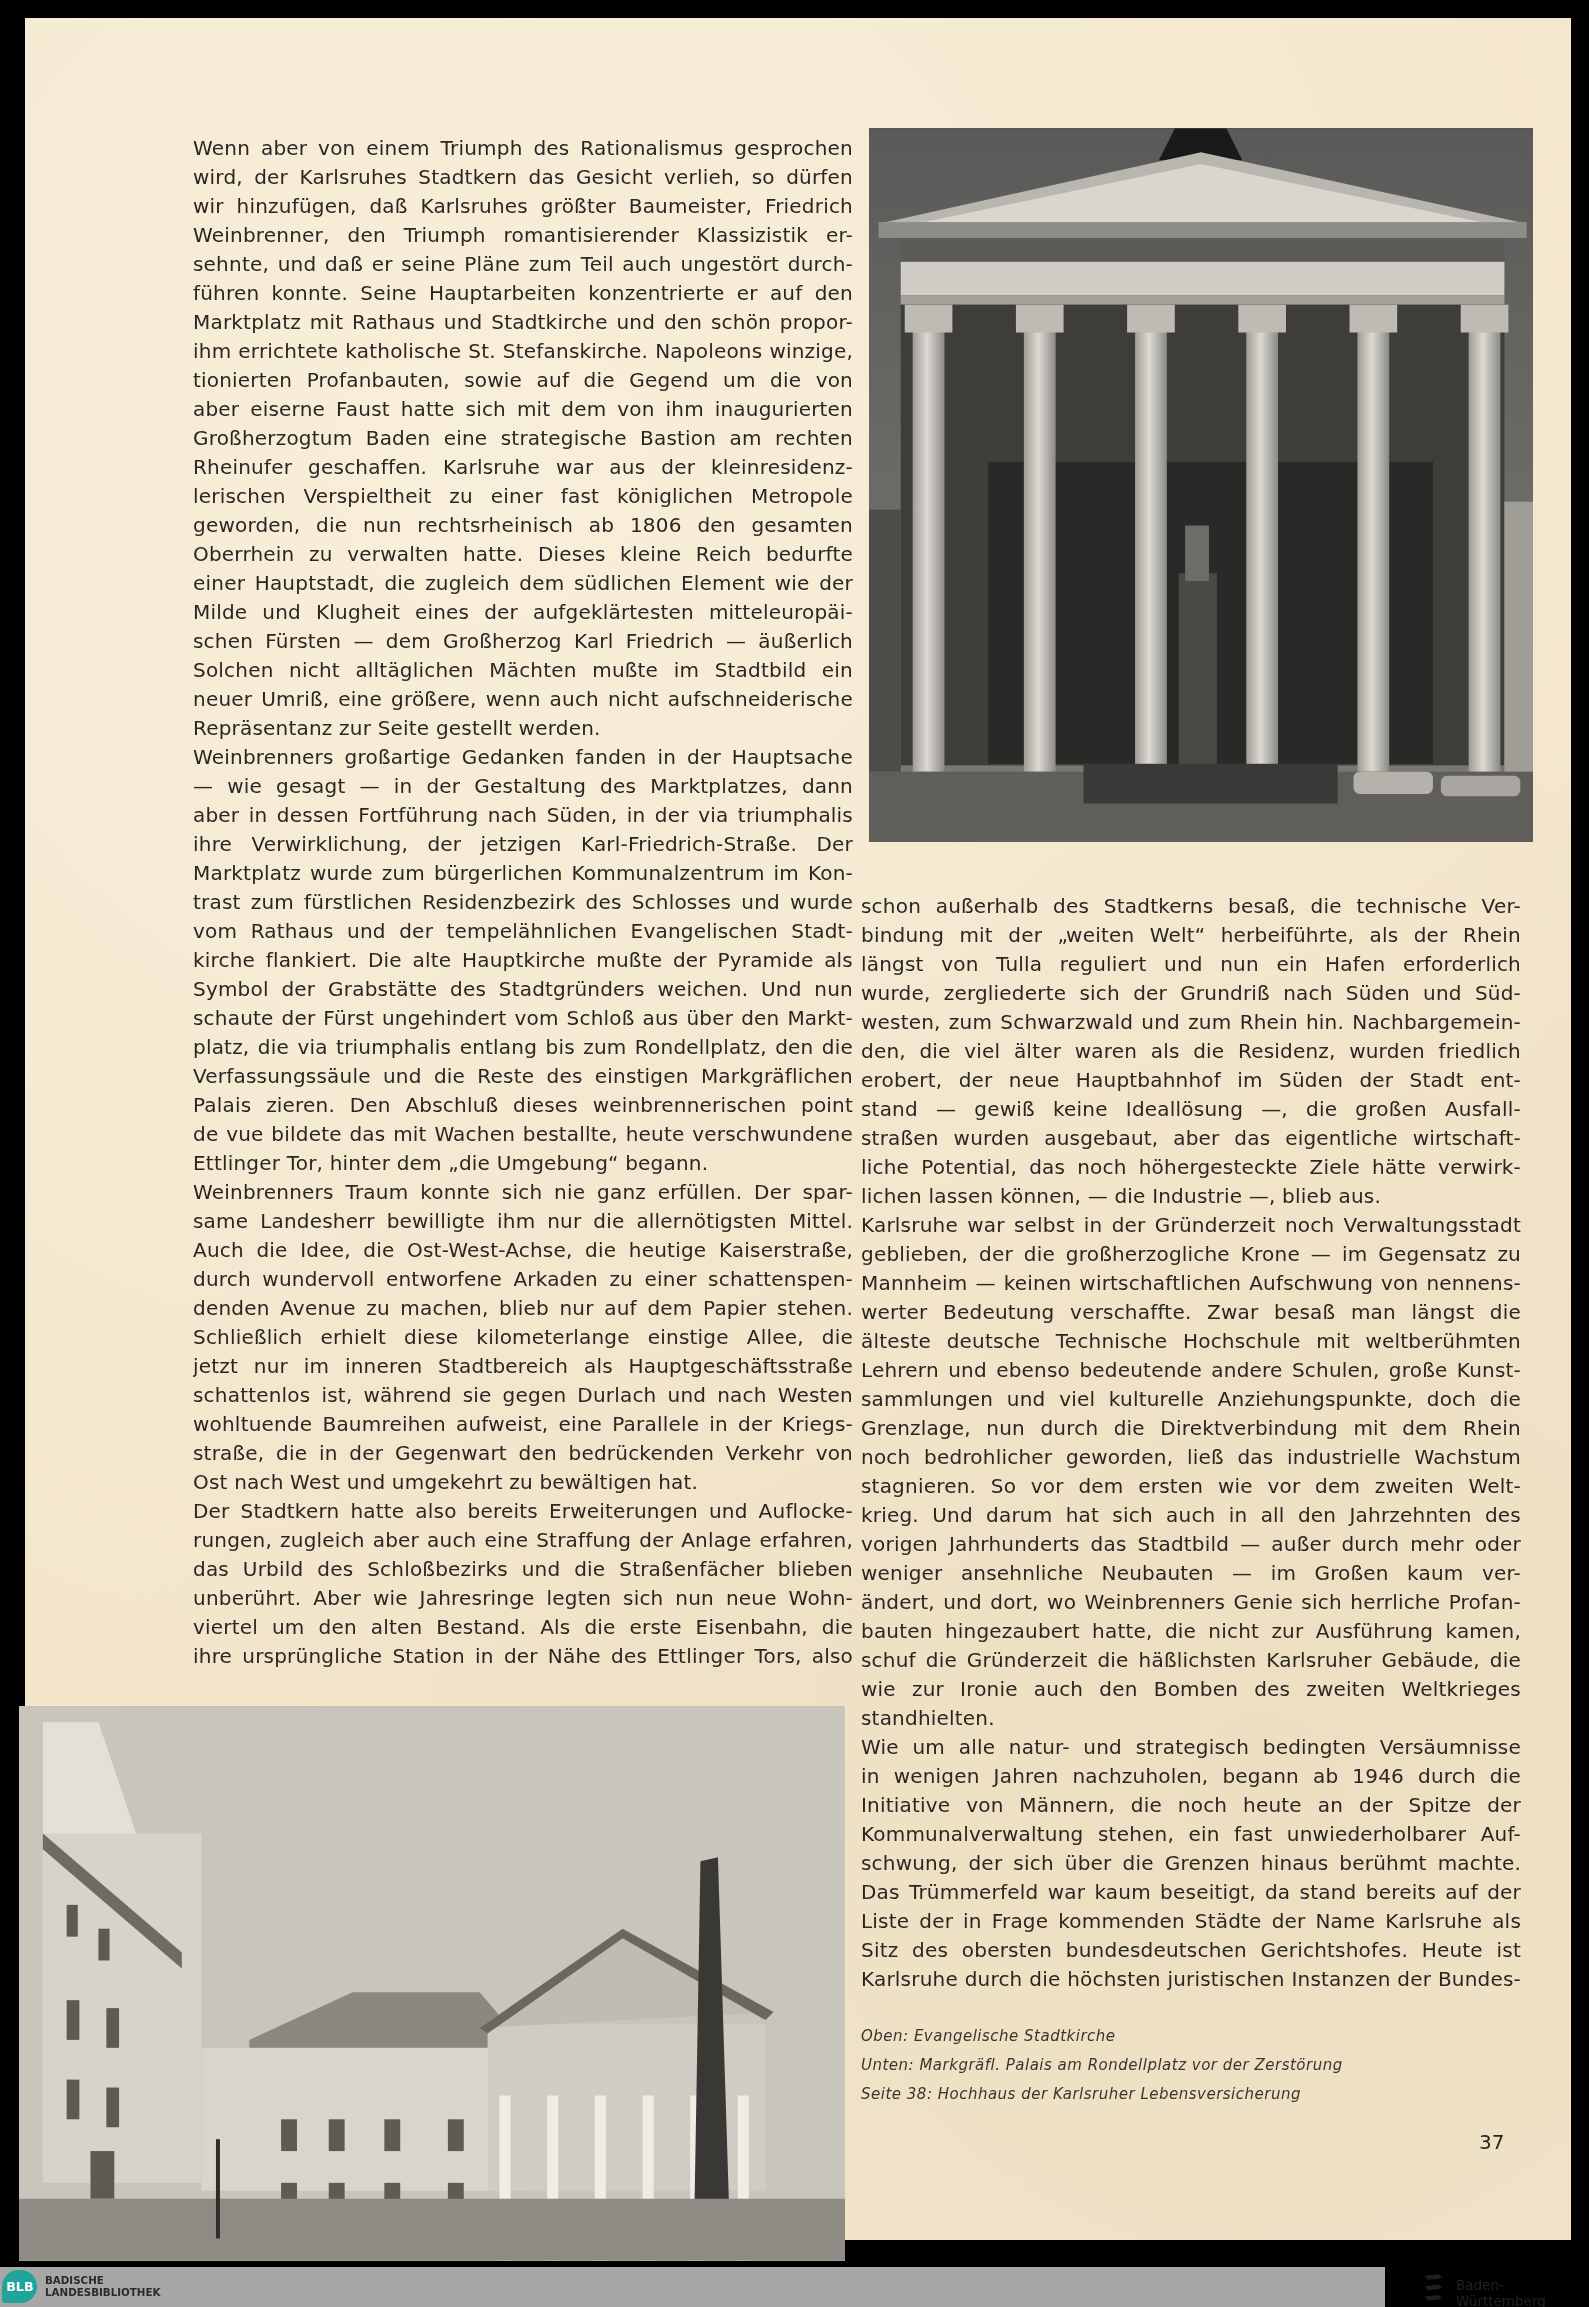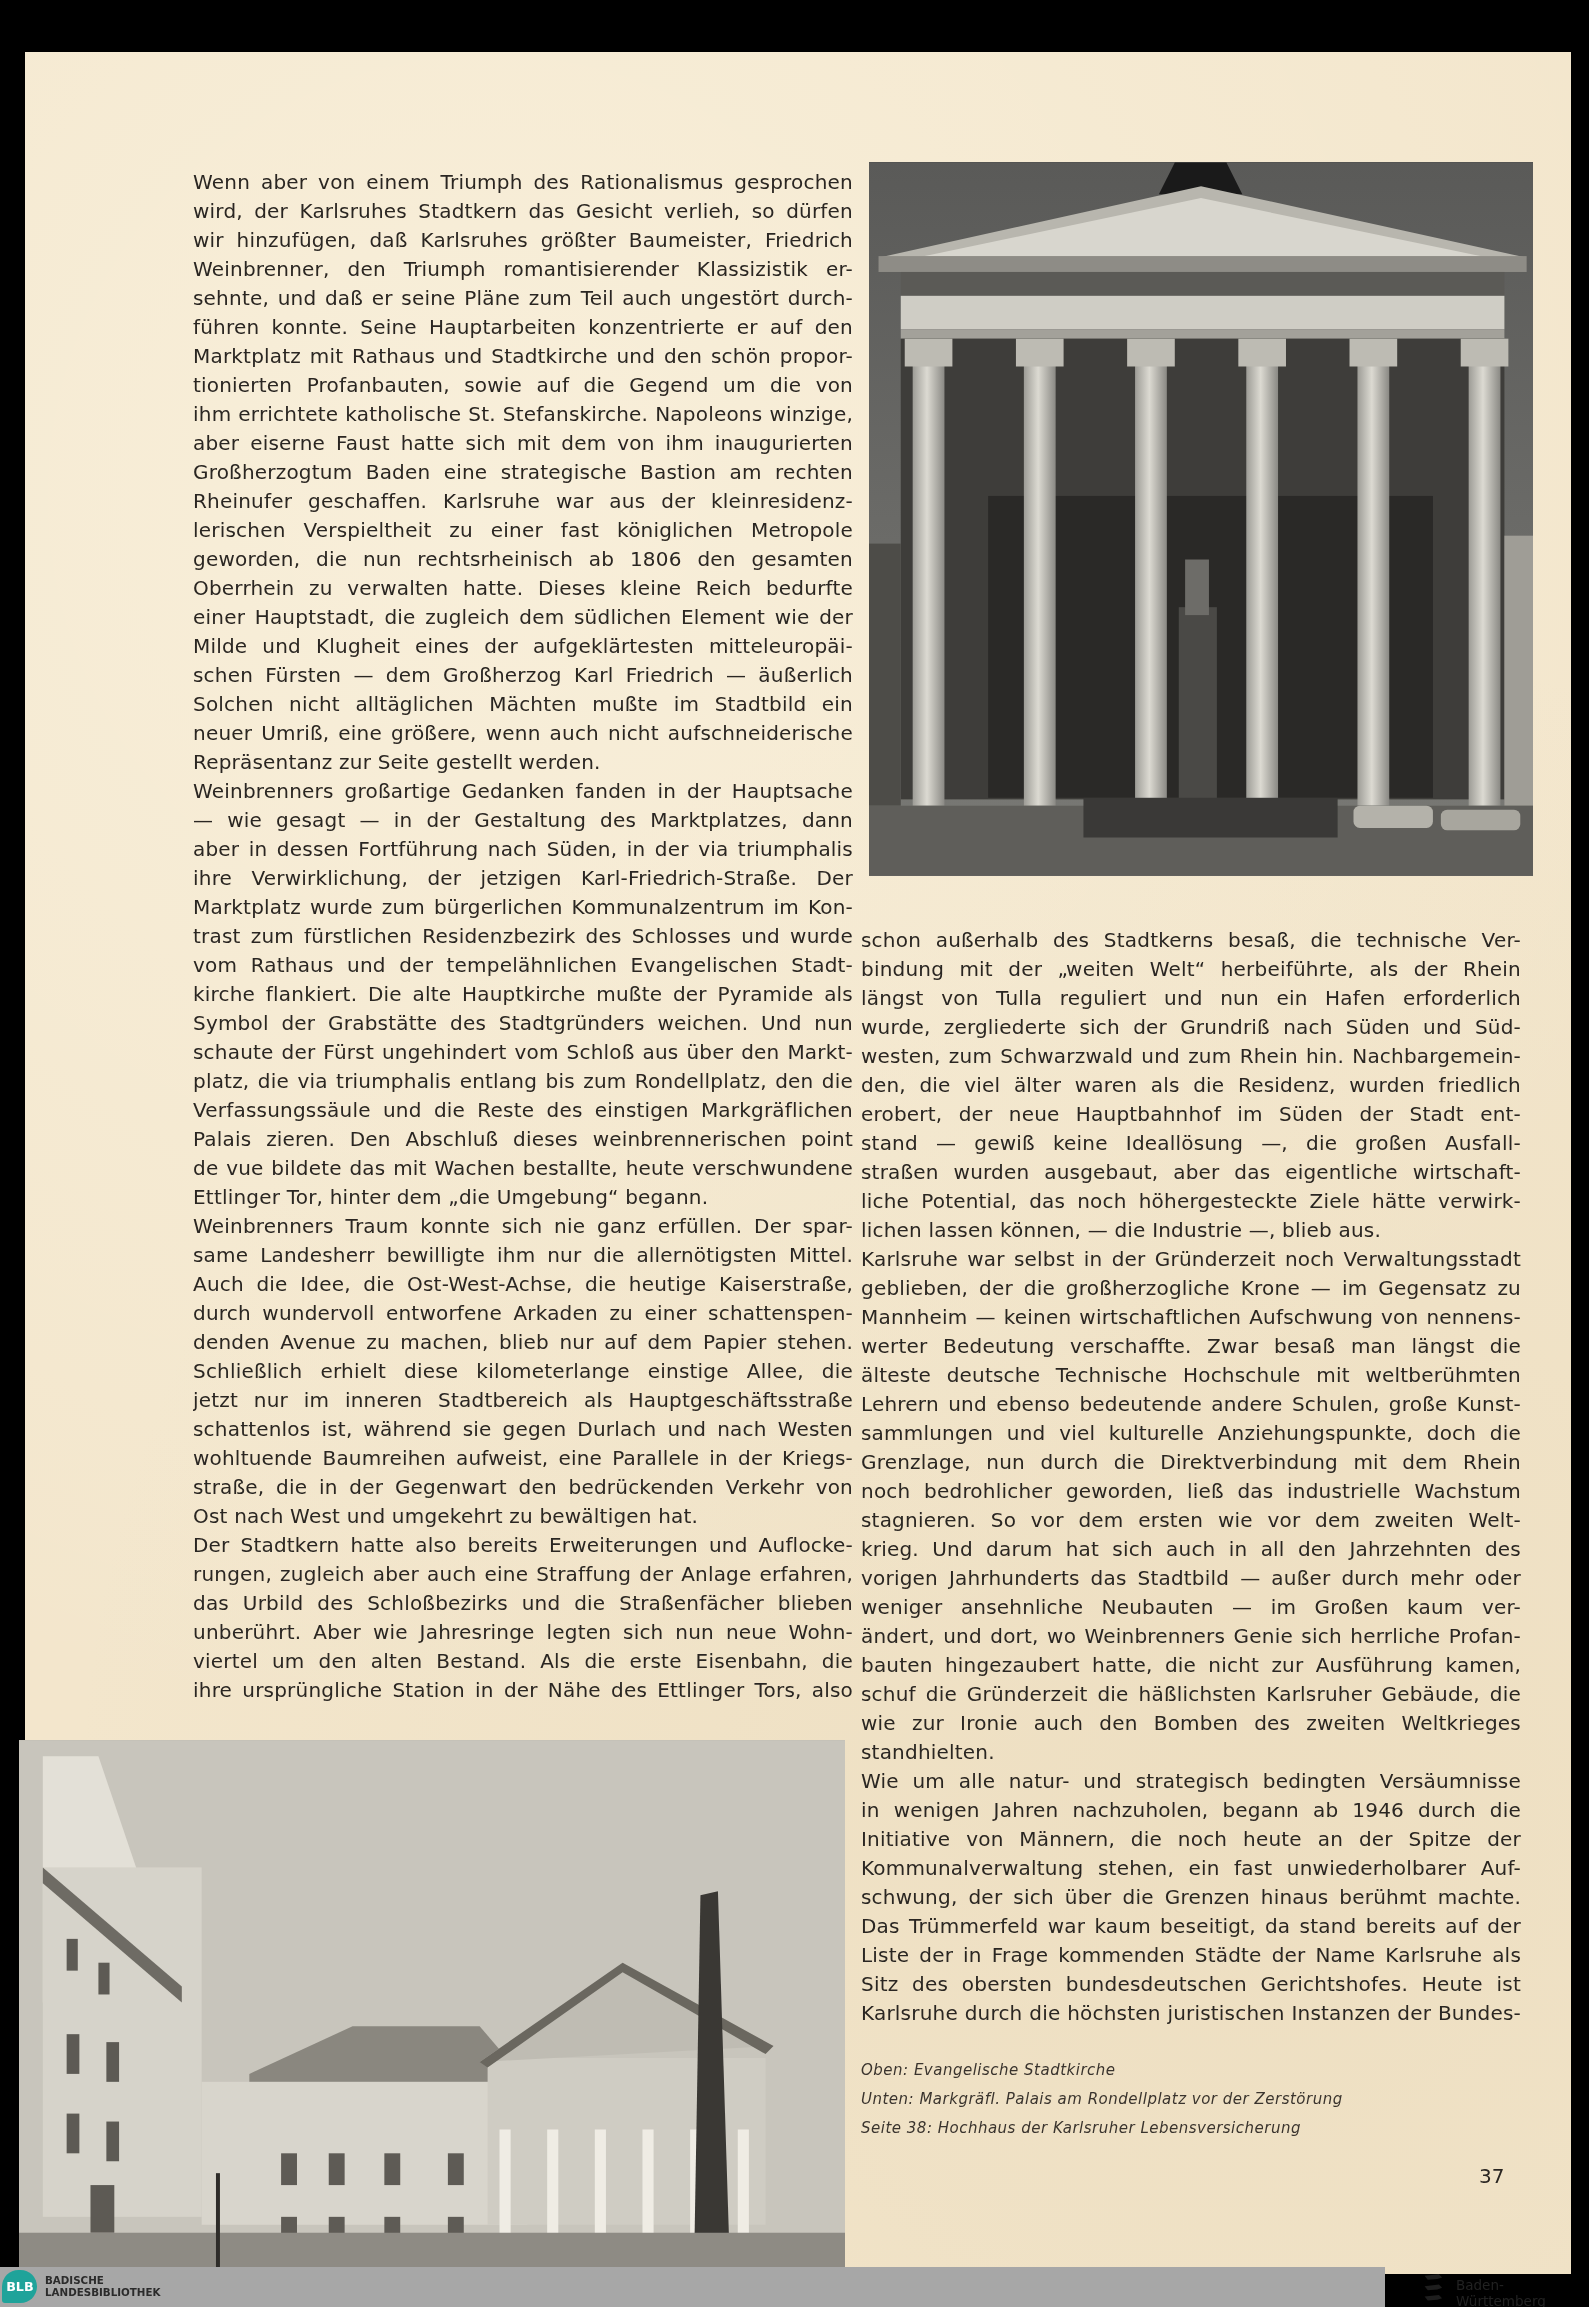--- a/index.html
+++ b/index.html
@@ -5,21 +5,20 @@
   html, body { margin: 0; padding: 0; }
   body {
     width: 1589px; height: 2307px; background: #000; position: relative; overflow: hidden;
     font-family: "DejaVu Sans", sans-serif;
   }
   .page {
     position: absolute; left: 25px; top: 17.5px; width: 1546px; height: 2222px;
     background: #f3e6cc;
     background-image: radial-gradient(circle at 30% 20%, rgba(255,250,235,0.45), rgba(0,0,0,0) 60%),
                       radial-gradient(circle at 80% 80%, rgba(220,200,160,0.25), rgba(0,0,0,0) 55%);
-    margin-top: 34px;
   }
   .col {
     position: absolute; color: #2a2622; font-size: 20px; line-height: 29px;
     letter-spacing: 0.2px; font-weight: normal;
   }
   .col .line { display: block; white-space: nowrap; text-align: justify; text-align-last: justify; height: 29px; overflow: hidden; }
   .col .line.last { text-align-last: left; }
   .col-left { left: 168px; top: 116px; width: 660px; }
   .col-right { left: 836px; top: 874px; width: 660px; }
   .photo { position: absolute; overflow: hidden; }
@@ -46,22 +45,22 @@
 <div class="page">
 
   <div class="col col-left" id="col-left">
       <span class="line">Wenn aber von einem Triumph des Rationalismus gesprochen</span>
       <span class="line">wird, der Karlsruhes Stadtkern das Gesicht verlieh, so dürfen</span>
       <span class="line">wir hinzufügen, daß Karlsruhes größter Baumeister, Friedrich</span>
       <span class="line">Weinbrenner, den Triumph romantisierender Klassizistik er-</span>
       <span class="line">sehnte, und daß er seine Pläne zum Teil auch ungestört durch-</span>
       <span class="line">führen konnte. Seine Hauptarbeiten konzentrierte er auf den</span>
       <span class="line">Marktplatz mit Rathaus und Stadtkirche und den schön propor-</span>
+      <span class="line">ihm errichtete katholische St. Stefanskirche. Napoleons winzige,</span>
       <span class="line">tionierten Profanbauten, sowie auf die Gegend um die von</span>
-      <span class="line">ihm errichtete katholische St. Stefanskirche. Napoleons winzige,</span>
       <span class="line">aber eiserne Faust hatte sich mit dem von ihm inaugurierten</span>
       <span class="line">Großherzogtum Baden eine strategische Bastion am rechten</span>
       <span class="line">Rheinufer geschaffen. Karlsruhe war aus der kleinresidenz-</span>
       <span class="line">lerischen Verspieltheit zu einer fast königlichen Metropole</span>
       <span class="line">geworden, die nun rechtsrheinisch ab 1806 den gesamten</span>
       <span class="line">Oberrhein zu verwalten hatte. Dieses kleine Reich bedurfte</span>
       <span class="line">einer Hauptstadt, die zugleich dem südlichen Element wie der</span>
       <span class="line">Milde und Klugheit eines der aufgeklärtesten mitteleuropäi-</span>
       <span class="line">schen Fürsten — dem Großherzog Karl Friedrich — äußerlich</span>
       <span class="line">Solchen nicht alltäglichen Mächten mußte im Stadtbild ein</span>

